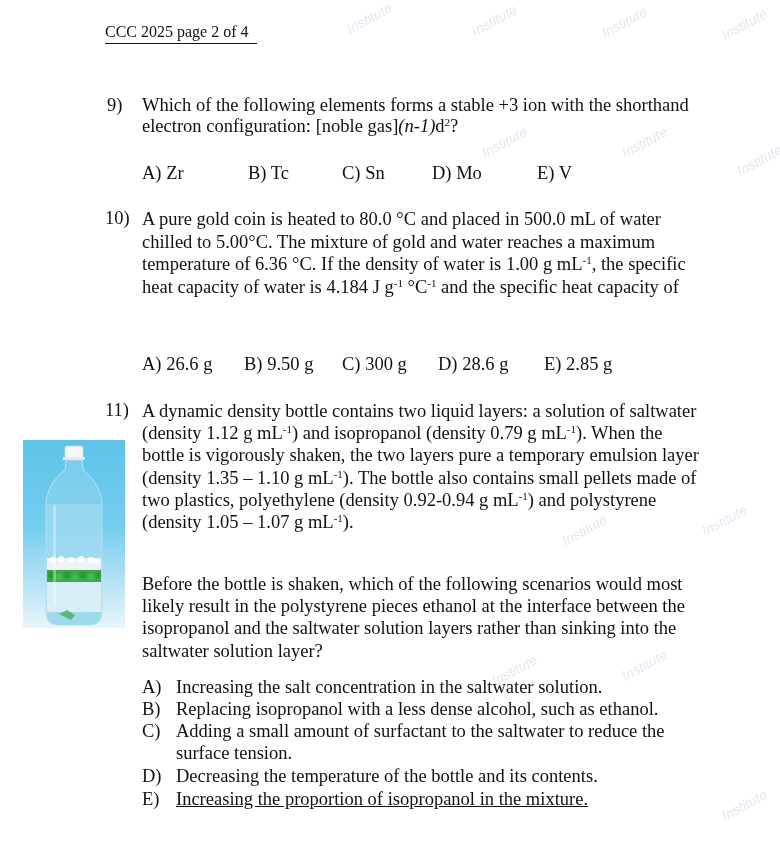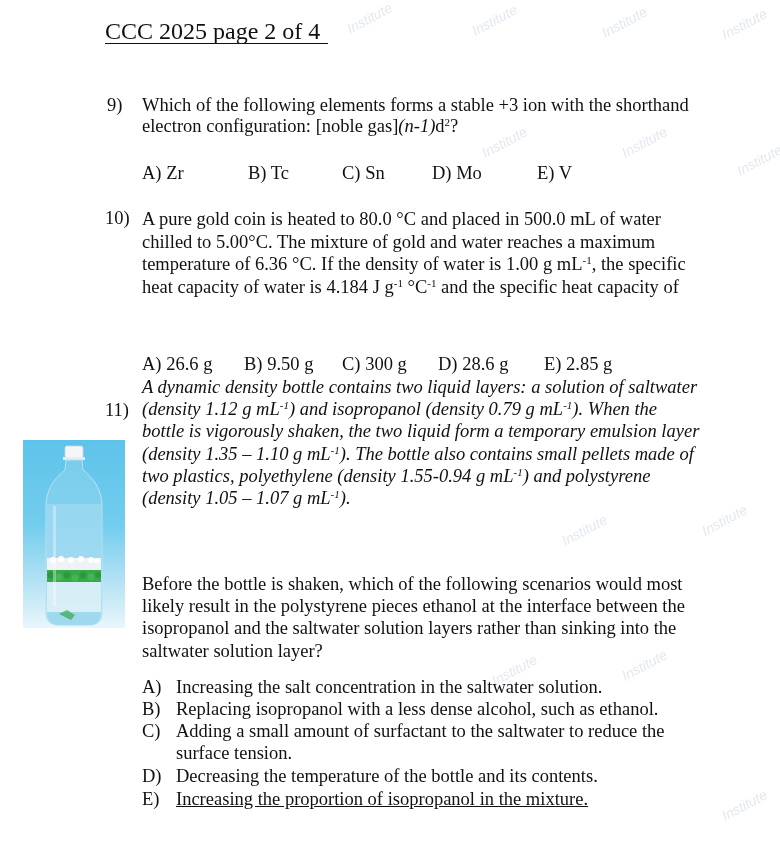--- a/index.html
+++ b/index.html
@@ -3,21 +3,21 @@
 <meta charset="utf-8">
 <style>
   html, body { margin: 0; padding: 0; background: #ffffff; }
   body {
     width: 780px; height: 860px; position: relative; overflow: hidden;
     font-family: "Liberation Serif", "DejaVu Serif", serif;
     color: #111111; font-size: 18.5px; line-height: 21px;
   }
   .abs { position: absolute; }
   .header {
-    left: 105px; top: 21px; font-size: 24px; white-space: nowrap;
+    left: 105px; top: 21px; font-size: 16px; white-space: nowrap;
     border-bottom: 1.2px solid #111; padding-bottom: 1px; padding-right: 8px;
   }
   .qnum { position: absolute; white-space: nowrap; }
   .qtext { position: absolute; }
   .line { white-space: nowrap; display: block; }
   sup { font-size: 11px; line-height: 0; vertical-align: 6px; }
   .opt { position: absolute; white-space: nowrap; }
   .choice-row { position: absolute; white-space: nowrap; }
   .choice-letter { display: inline-block; width: 34px; }
 
@@ -66,26 +66,26 @@
   <span class="line"><span>temperature of 6.36 °C. If the density of water is 1.00 g mL</span><sup>-1</sup><span>, the specific</span></span>
   <span class="line"><span>heat capacity of water is 4.184 J g</span><sup>-1</sup><span> °C</span><sup>-1</sup><span> and the specific heat capacity of</span></span>
 </div>
 <div class="opt" style="left:142px;top:354px;">A) 26.6 g</div>
 <div class="opt" style="left:244px;top:354px;">B) 9.50 g</div>
 <div class="opt" style="left:342px;top:354px;">C) 300 g</div>
 <div class="opt" style="left:438px;top:354px;">D) 28.6 g</div>
 <div class="opt" style="left:544px;top:354px;">E) 2.85 g</div>
 
 <div class="qnum" style="left:105px;top:400px;">11)</div>
-<div class="qtext" style="left:142px;top:376px;line-height:22.2px;font-style:italic;">
+<div class="qtext" style="left:142px;top:400px;line-height:22.2px;">
   <span class="line">A dynamic density bottle contains two liquid layers: a solution of saltwater</span>
   <span class="line"><span>(density 1.12 g mL</span><sup>-1</sup><span>) and isopropanol (density 0.79 g mL</span><sup>-1</sup><span>). When the</span></span>
-  <span class="line">bottle is vigorously shaken, the two liquid form a temporary emulsion layer</span>
+  <span class="line">bottle is vigorously shaken, the two layers pure a temporary emulsion layer</span>
   <span class="line"><span>(density 1.35 – 1.10 g mL</span><sup>-1</sup><span>). The bottle also contains small pellets made of</span></span>
-  <span class="line"><span>two plastics, polyethylene (density 1.55-0.94 g mL</span><sup>-1</sup><span>) and polystyrene</span></span>
+  <span class="line"><span>two plastics, polyethylene (density 0.92-0.94 g mL</span><sup>-1</sup><span>) and polystyrene</span></span>
   <span class="line"><span>(density 1.05 – 1.07 g mL</span><sup>-1</sup><span>).</span></span>
 </div>
 
 <div class="abs bottle-img" title="Dynamic density bottle with layered liquids and green pellets">
   <svg class="bottle" viewBox="0 0 66 184">
 
     <rect x="24" y="2" width="18" height="12" rx="2" fill="#f4f6f8" stroke="#cfd6dc" stroke-width="0.8"></rect>
     <rect x="22" y="13" width="22" height="3" fill="#e6ecf0"></rect>
 
     <path d="M25 16 L41 16 L42 26 C52 34 60 44 61 60 L61 168 C61 176 58 180 50 181 L16 181 C8 180 5 176 5 168 L5 60 C6 44 14 34 24 26 Z" fill="#8fd3ee" fill-opacity="0.55" stroke="#b8e3f3" stroke-width="1"></path>

